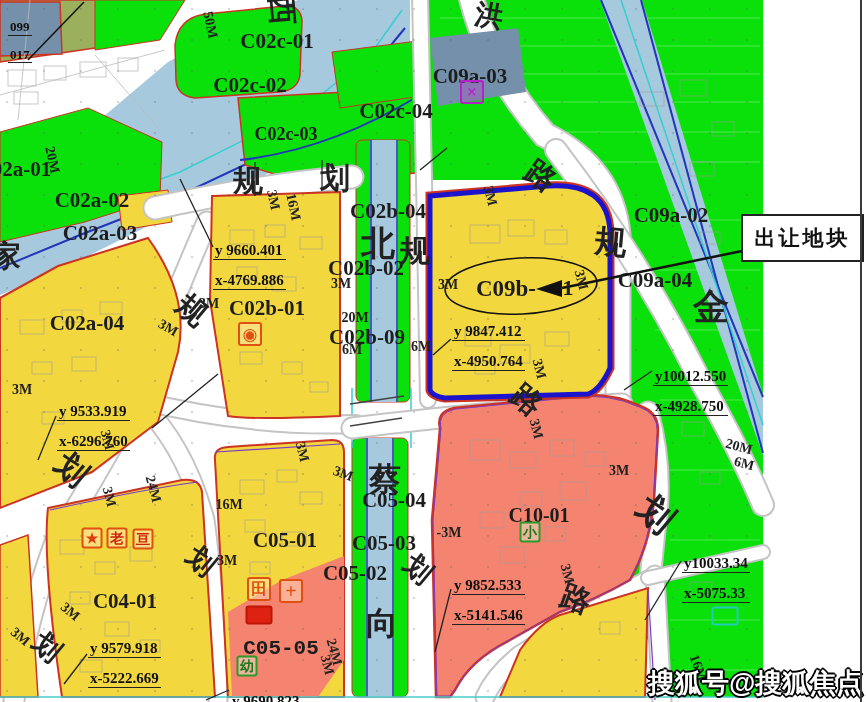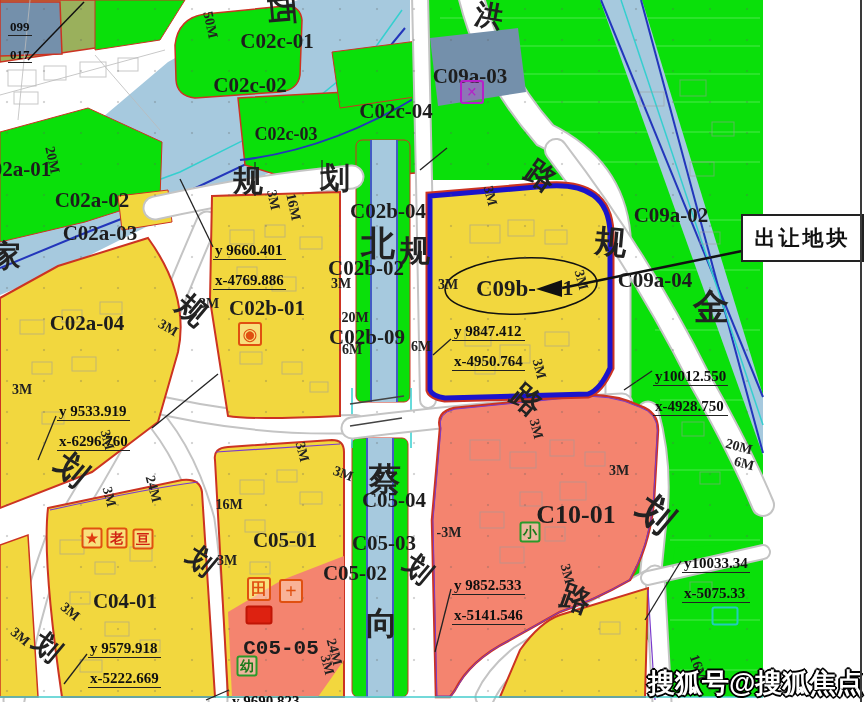--- a/index.html
+++ b/index.html
@@ -246,21 +246,21 @@
       <span class="lb code" style="left: 388px; top: 211px; font-size: 21px;">C02b-04</span>
       <span class="lb code" style="left: 366px; top: 268px; font-size: 21px;">C02b-02</span>
       <span class="lb code" style="left: 267px; top: 308px; font-size: 21px;">C02b-01</span>
       <span class="lb code" style="left: 367px; top: 337px; font-size: 21px;">C02b-09</span>
       <span class="lb code" style="left: 394px; top: 500px; font-size: 21px;">C05-04</span>
       <span class="lb code" style="left: 285px; top: 540px; font-size: 21px;">C05-01</span>
       <span class="lb code" style="left: 384px; top: 543px; font-size: 21px;">C05-03</span>
       <span class="lb code" style="left: 355px; top: 573px; font-size: 21px;">C05-02</span>
       <span class="lb code" style="left: 281px; top: 648px; font-size: 21px; font-family: Liberation Mono, monospace;">C05-05</span>
       <span class="lb code" style="left: 125px; top: 601px; font-size: 21px;">C04-01</span>
-      <span class="lb code" style="left: 539px; top: 515px; font-size: 26px; margin-left: 37px;">C10-01</span>
+      <span class="lb code" style="left: 539px; top: 515px; font-size: 20px;">C10-01</span>
       <span class="lb code" style="left: 506px; top: 288px; font-size: 23px;">C09b-</span>
       <span class="lb code" style="left: 568px; top: 288px; font-size: 22px;">1</span>
       <span class="lb road" style="left: 282px; top: 10px; font-size: 30px; --r: 85deg;">西</span>
       <span class="lb road" style="left: 489px; top: 16px; font-size: 28px; --r: 10deg;">洪</span>
       <span class="lb road" style="left: 541px; top: 176px; font-size: 30px; --r: 35deg;">路</span>
       <span class="lb road" style="left: 248px; top: 181px; font-size: 30px;">规</span>
       <span class="lb road" style="left: 335px; top: 178px; font-size: 30px;">划</span>
       <span class="lb road" style="left: 378px; top: 244px; font-size: 34px;">北</span>
       <span class="lb road" style="left: 415px; top: 251px; font-size: 30px;">规</span>
       <span class="lb road" style="left: 611px; top: 242px; font-size: 32px; --r: 5deg;">规</span>

